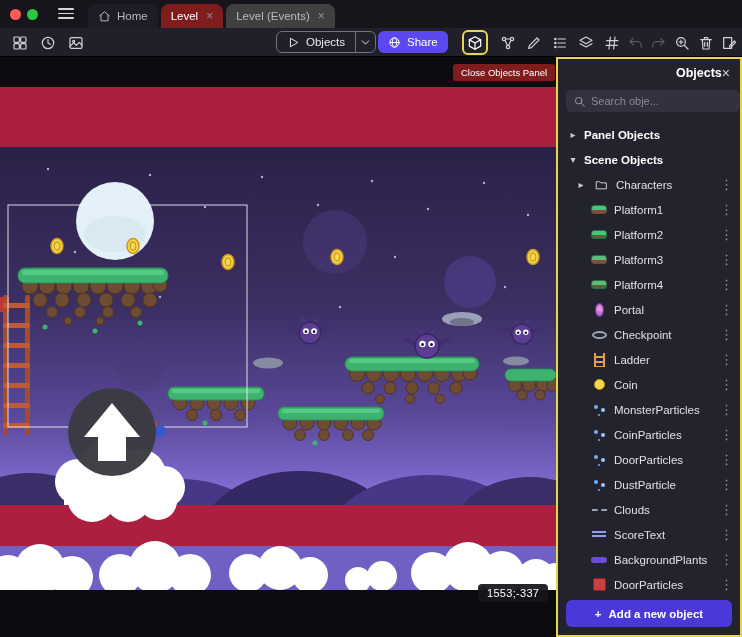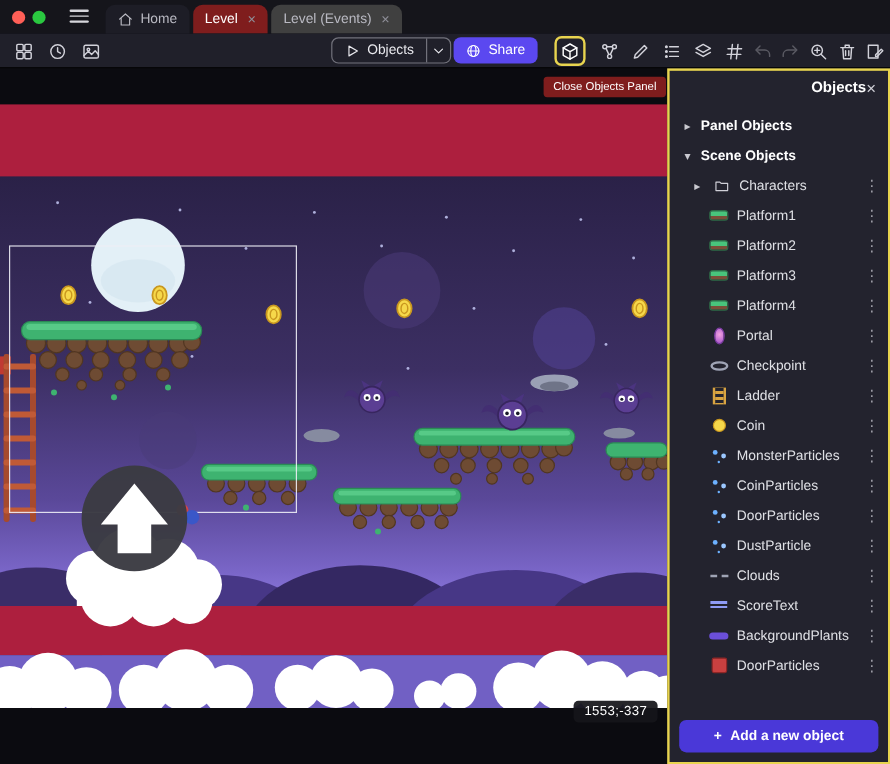--- a/index.html
+++ b/index.html
@@ -555,20 +555,29 @@
 </div>
 
 <div class="coord-badge">1553;-337</div>
 
 <div class="objects-panel">
   <div class="panel-header">
     <span class="panel-title">Objects</span>
     <span class="panel-close">×</span>
   </div>
 
+  <div class="search-row">
+    <div class="search-box">
+      <svg class="icn icn-sm">
+          <use href="#i-search"></use>
+        </svg>
+      <input placeholder="Search obje..." style="">
+    </div>
+
+  </div>
 
   <div class="tree">
     <div class="row group">
       <span class="tri">▸</span>
       <span class="group-label">Panel Objects</span>
     </div>
     <div class="row group">
       <span class="tri">▾</span>
       <span class="group-label">Scene Objects</span>
     </div>

